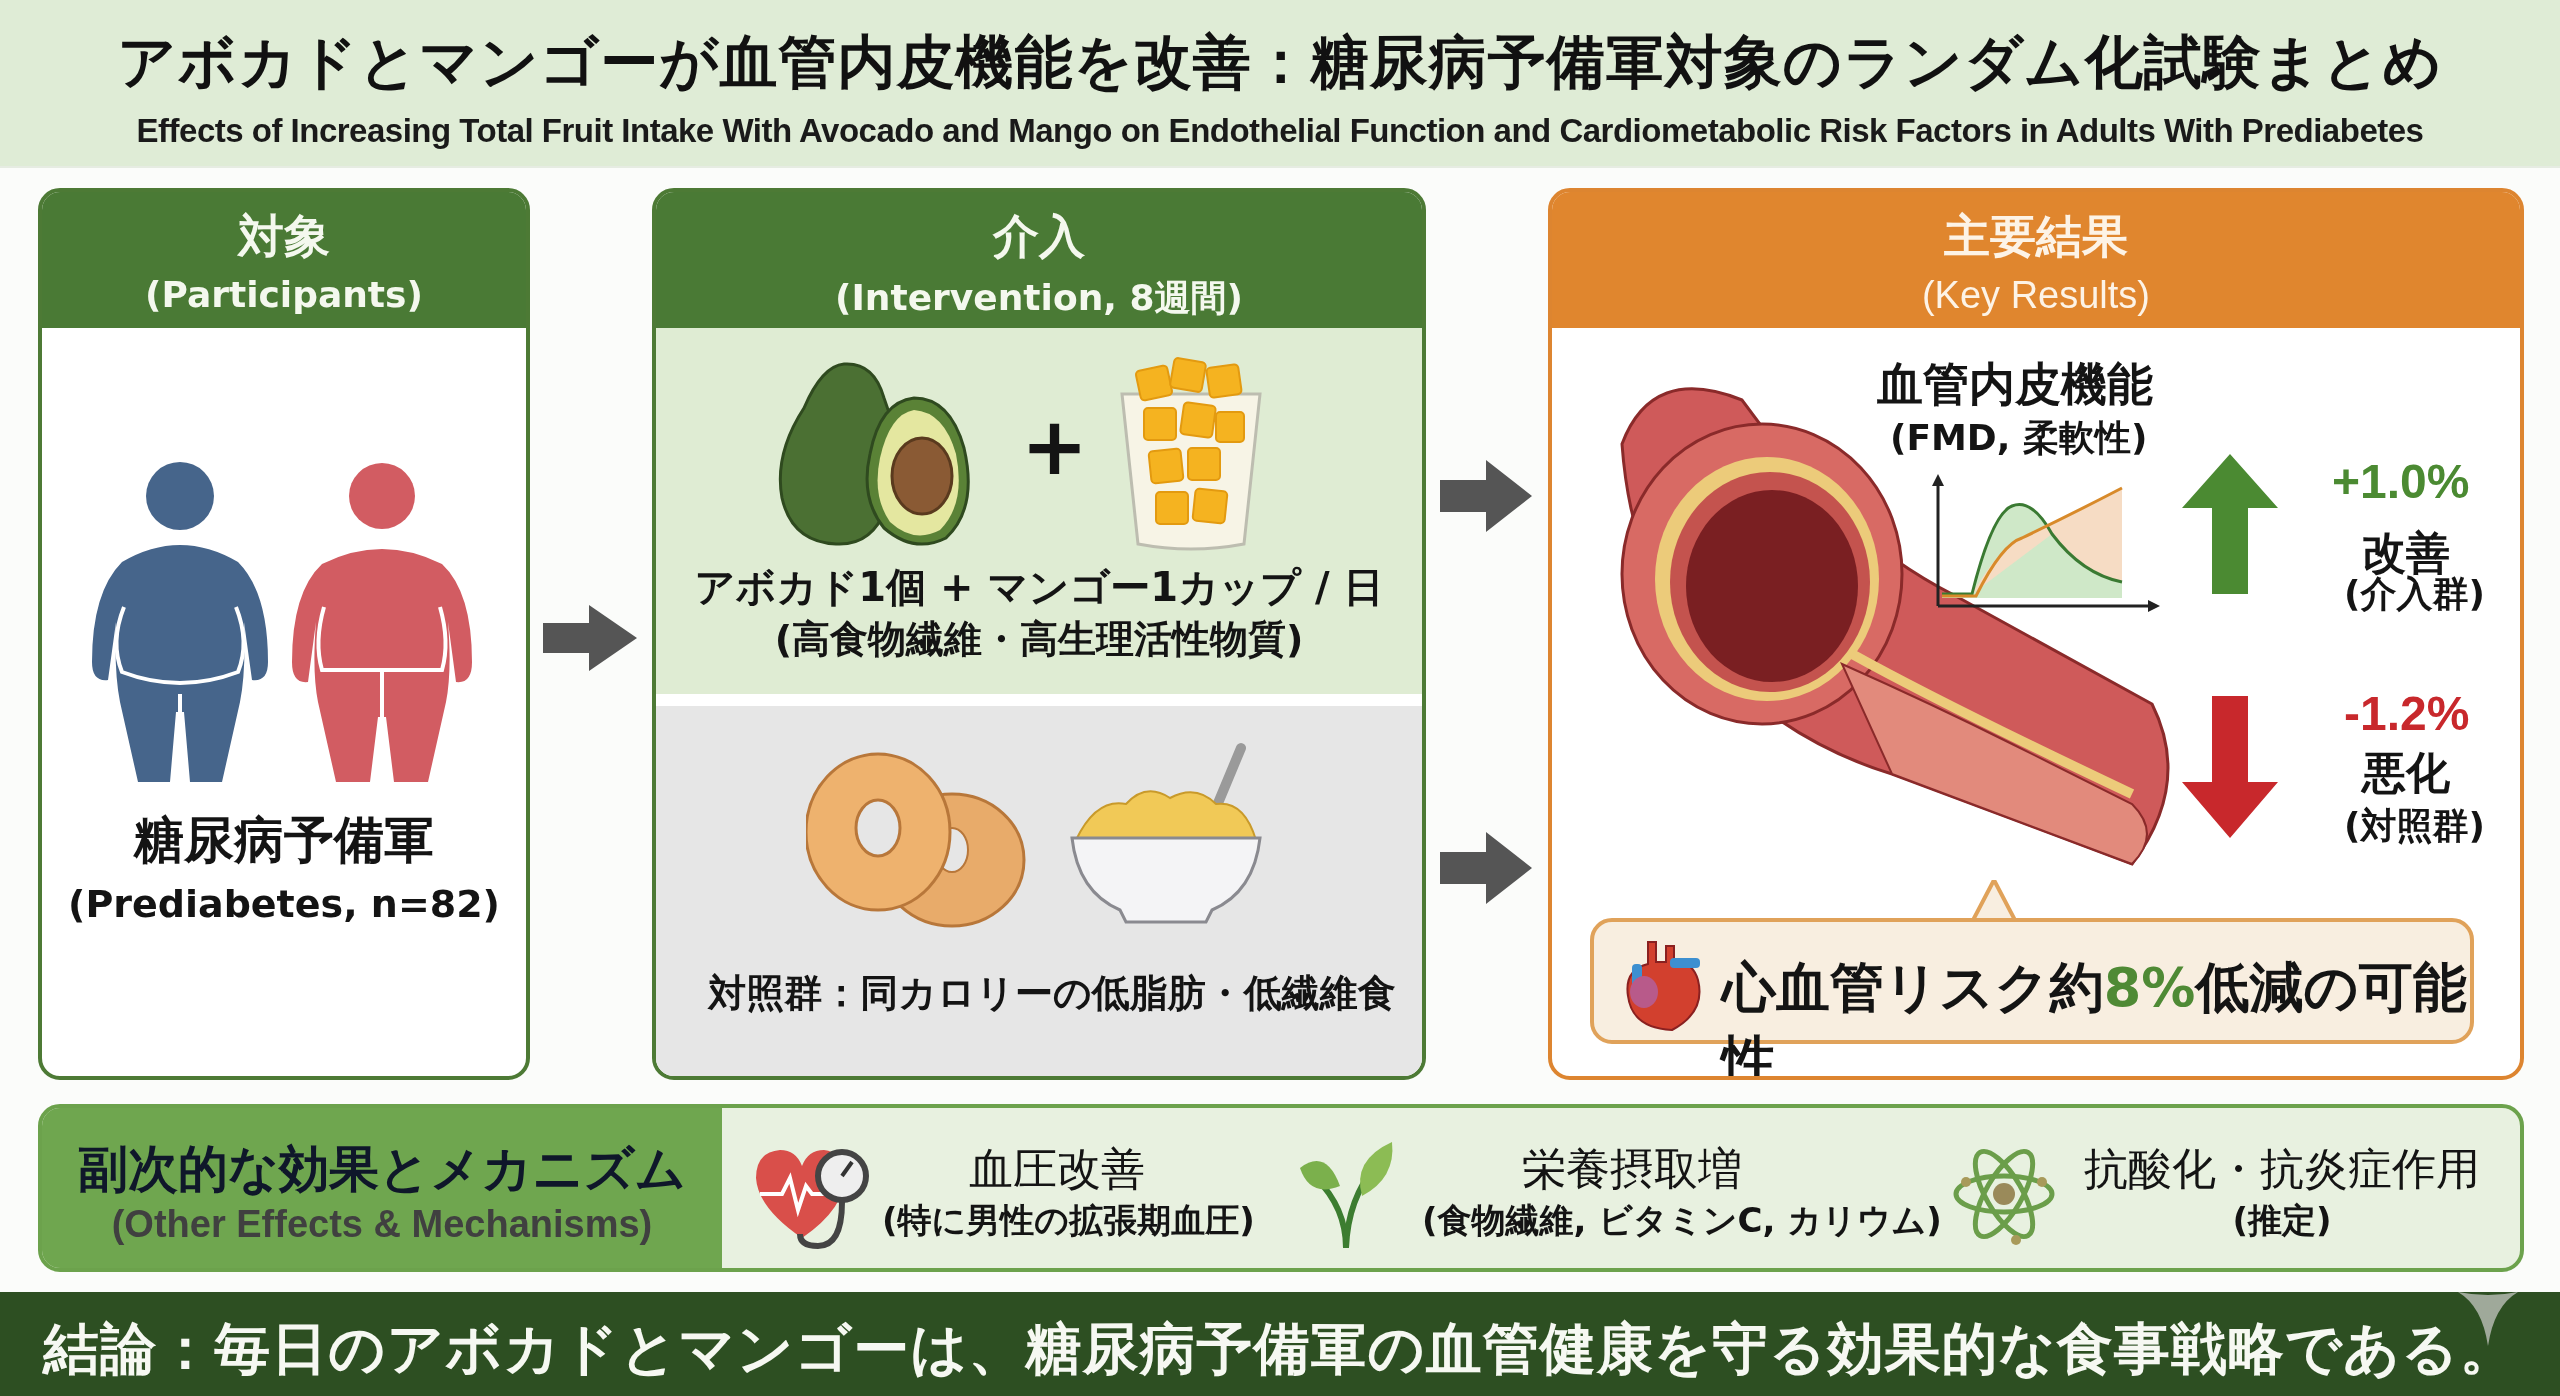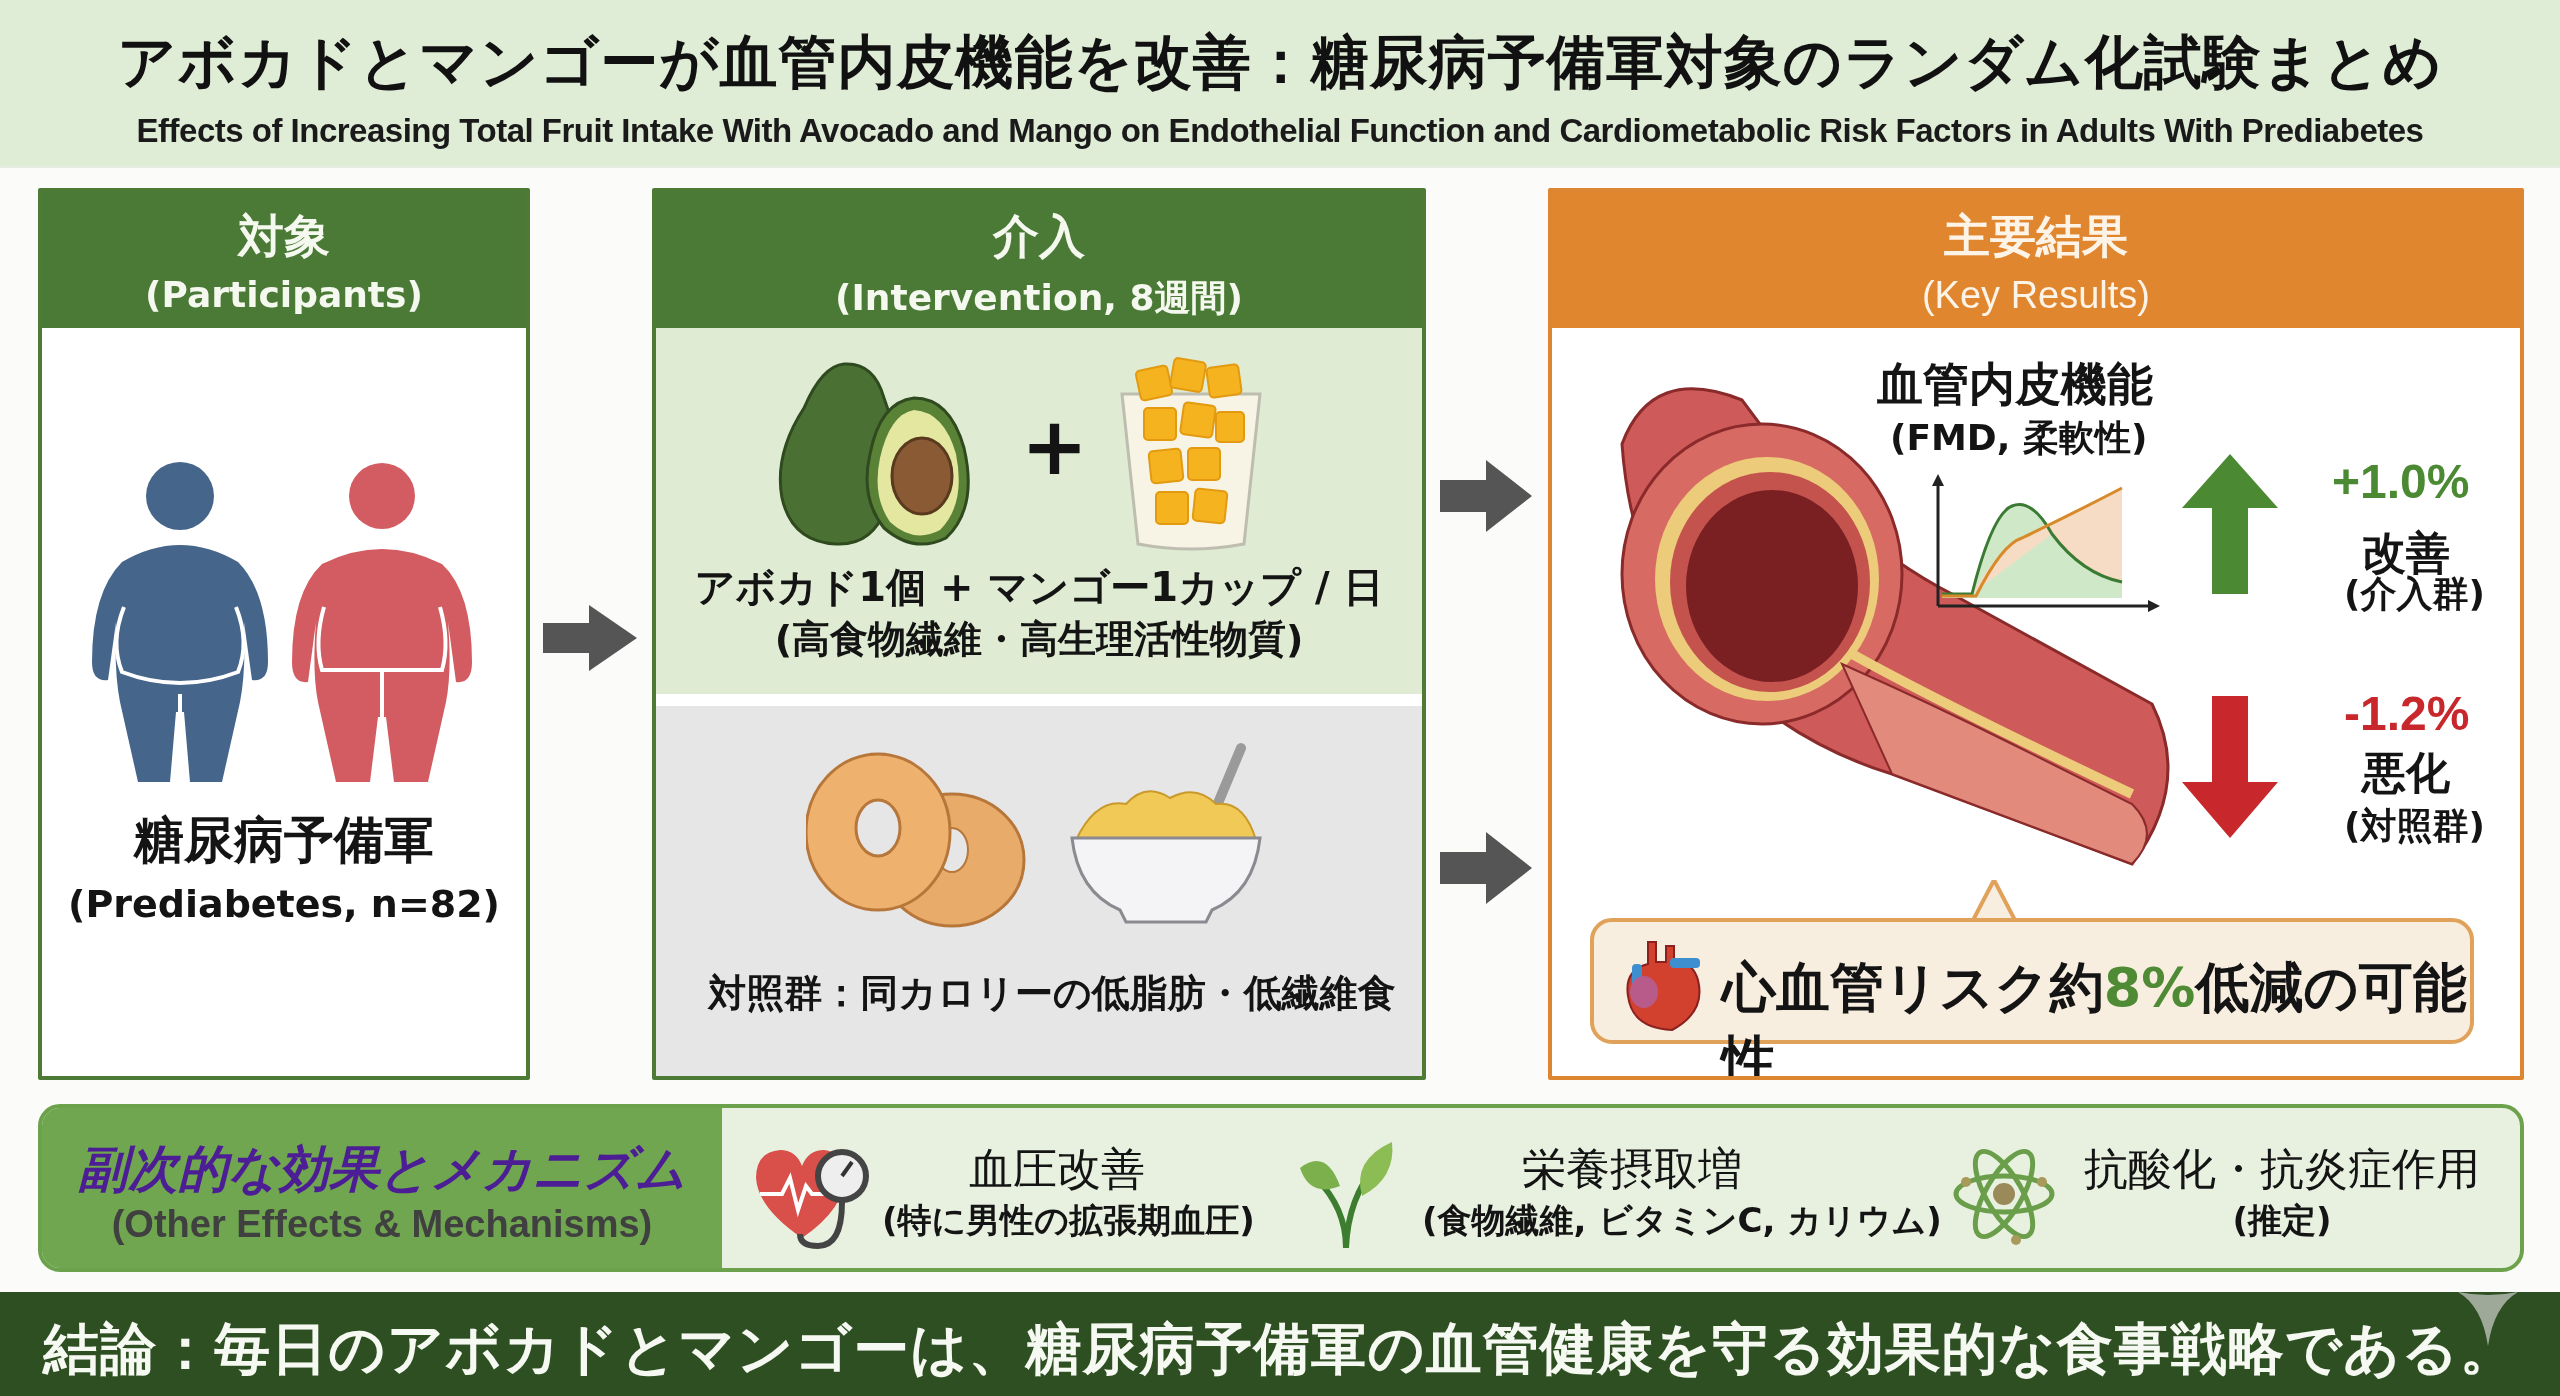--- a/index.html
+++ b/index.html
@@ -19,21 +19,21 @@
   .title-jp {
     position: absolute; left: 0; right: 0; top: 24px;
     font-size: 58px; font-weight: bold; letter-spacing: 1px; color: #111;
   }
   .title-en {
     position: absolute; left: 0; right: 0; top: 112px;
     font-family: "Liberation Sans", sans-serif;
     font-size: 33px; font-weight: bold; color: #1a1a1a; letter-spacing: -0.5px;
   }
   .panel {
-    position: absolute; border-radius: 2px; overflow: hidden;
+    position: absolute; border-radius: 22px; overflow: hidden;
     border: 4px solid #4d7a35; background: #fff;
   }
   .panel-head {
     position: absolute; left: 0; right: 0; top: 0; height: 136px;
     background: #4a7a35; color: #f4f8ee; text-align: center;
   }
   .panel-head .h-jp { margin-top: 14px; font-size: 46px; font-weight: bold; }
   .panel-head .h-en { margin-top: 6px; font-size: 36px; font-weight: bold; }
   #p1 { left: 38px; top: 188px; width: 492px; height: 892px; }
   #p2 { left: 652px; top: 188px; width: 774px; height: 892px; }
@@ -62,21 +62,21 @@
   .callout-text { position: absolute; left: 128px; top: 30px; font-size: 54px; font-weight: bold; color: #141414; }
   .callout-text .hl { color: #4f8a35; }
   .bottom-bar {
     position: absolute; left: 38px; top: 1104px; width: 2486px; height: 168px;
     border: 4px solid #6ca24c; border-radius: 22px; overflow: hidden; background: #e8f1e0;
   }
   .bb-left {
     position: absolute; left: 0; top: 0; bottom: 0; width: 680px; background: #6fa64f;
     text-align: center;
   }
-  .bb-left .jp { margin-top: 28px; font-size: 50px; font-weight: bold; color: #4c1d95; font-style: italic; }
+  .bb-left .jp { margin-top: 28px; font-size: 50px; font-weight: bold; color: #0f172a; }
   .bb-left .en { margin-top: 0; font-size: 38px; font-weight: bold; color: #404040; font-family: "Liberation Sans", sans-serif; }
   .eff { position: absolute; top: 0; bottom: 0; }
   .eff .icon { position: absolute; }
   .eff .t1 { position: absolute; font-size: 44px; font-weight: normal; text-align: center; white-space: nowrap; }
   .eff .t2 { position: absolute; font-size: 34px; font-weight: bold; text-align: center; white-space: nowrap; }
   .conclusion {
     position: absolute; left: 0; top: 1292px; width: 2560px; height: 104px;
     background: #2d4f22; color: #f6f8f2; text-align: center;
   }
   .conclusion .txt { margin-top: 20px; font-size: 56px; font-weight: bold; letter-spacing: 1px; }

